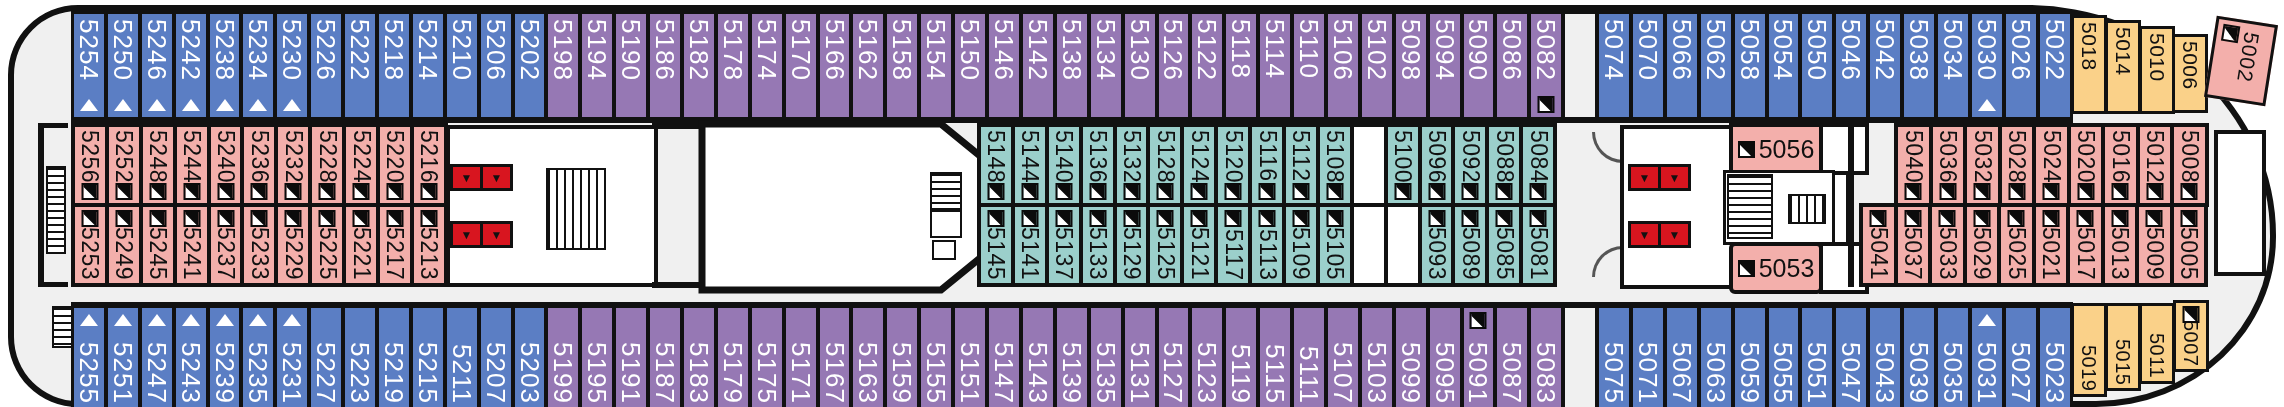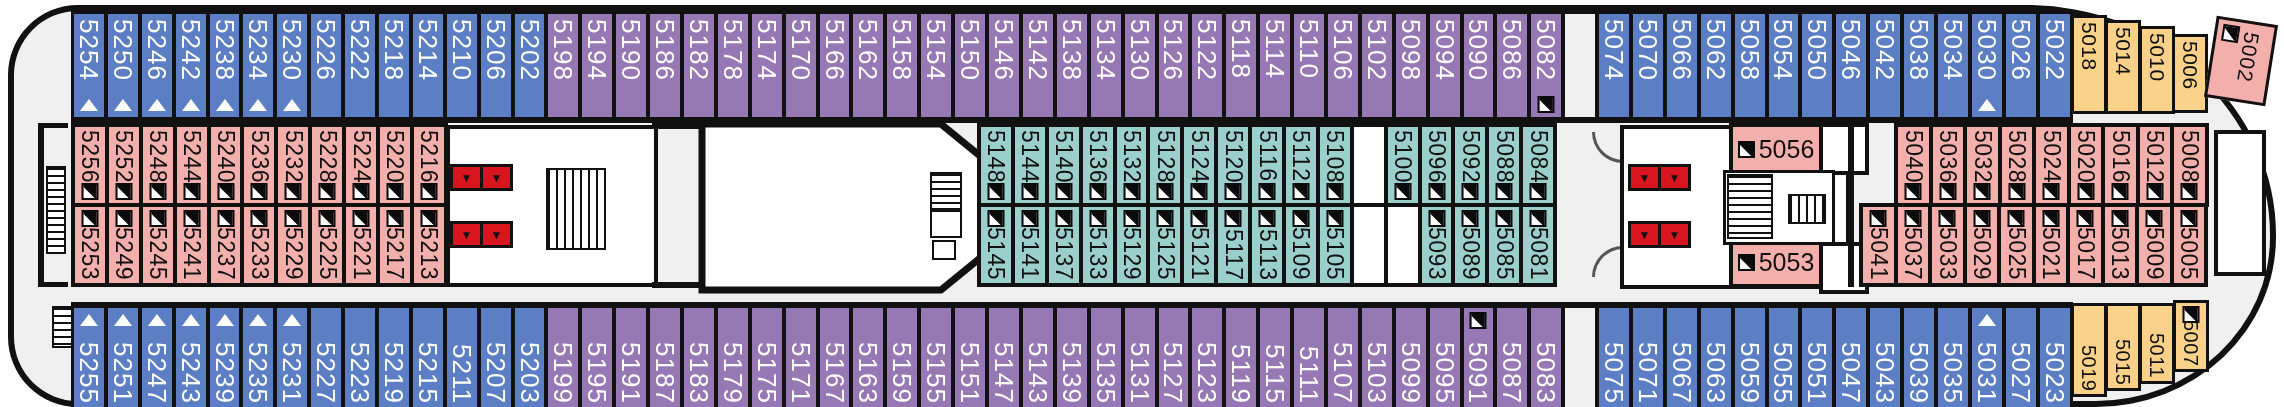--- a/index.html
+++ b/index.html
@@ -72,21 +72,21 @@
   #bowcab{position:absolute;left:2210px;top:20px;width:56px;height:76px;background:#f3afab;
           border:3px solid #111;transform:rotate(9deg);}
   #bowcab .mk{display:block;left:5px;top:4px;transform:none;}
   #bowcab .num{left:62%;top:8px;font-size:21px;}
 
   
   .hcab{position:absolute;width:86px;height:44px;background:#f3afab;border:4px solid #111;
         display:flex;align-items:center;justify-content:center;gap:4px;font-size:25px;color:#111;text-align:right;}
   .hcab .mk{display:inline-block;position:static;transform:none;}
   #cab5056{left:1729px;top:123px;}
-  #cab5053{left:1729px;top:236px;}
+  #cab5053{left:1729px;top:242px;border-radius:6px;}
   .annex{position:absolute;width:42px;height:44px;background:#fff;border:4px solid #111;}
 
   
   .wall{position:absolute;background:#111;}
   .whitebox{position:absolute;background:#fff;border:4px solid #111;}
   .stairs-h{position:absolute;background:#fff repeating-linear-gradient(180deg,#111 0 2px,transparent 2px 7px);border:2px solid #111;}
   .stairs-v{position:absolute;background:#fff repeating-linear-gradient(90deg,#111 0 2px,transparent 2px 8px);border:2px solid #111;}
   .liftpair{position:absolute;background:#111;padding:3px;display:flex;gap:3px;}
   .lift{width:27px;height:21px;background:#d8151f;display:flex;align-items:center;justify-content:center;
         color:#111;font-size:12px;line-height:1;}

